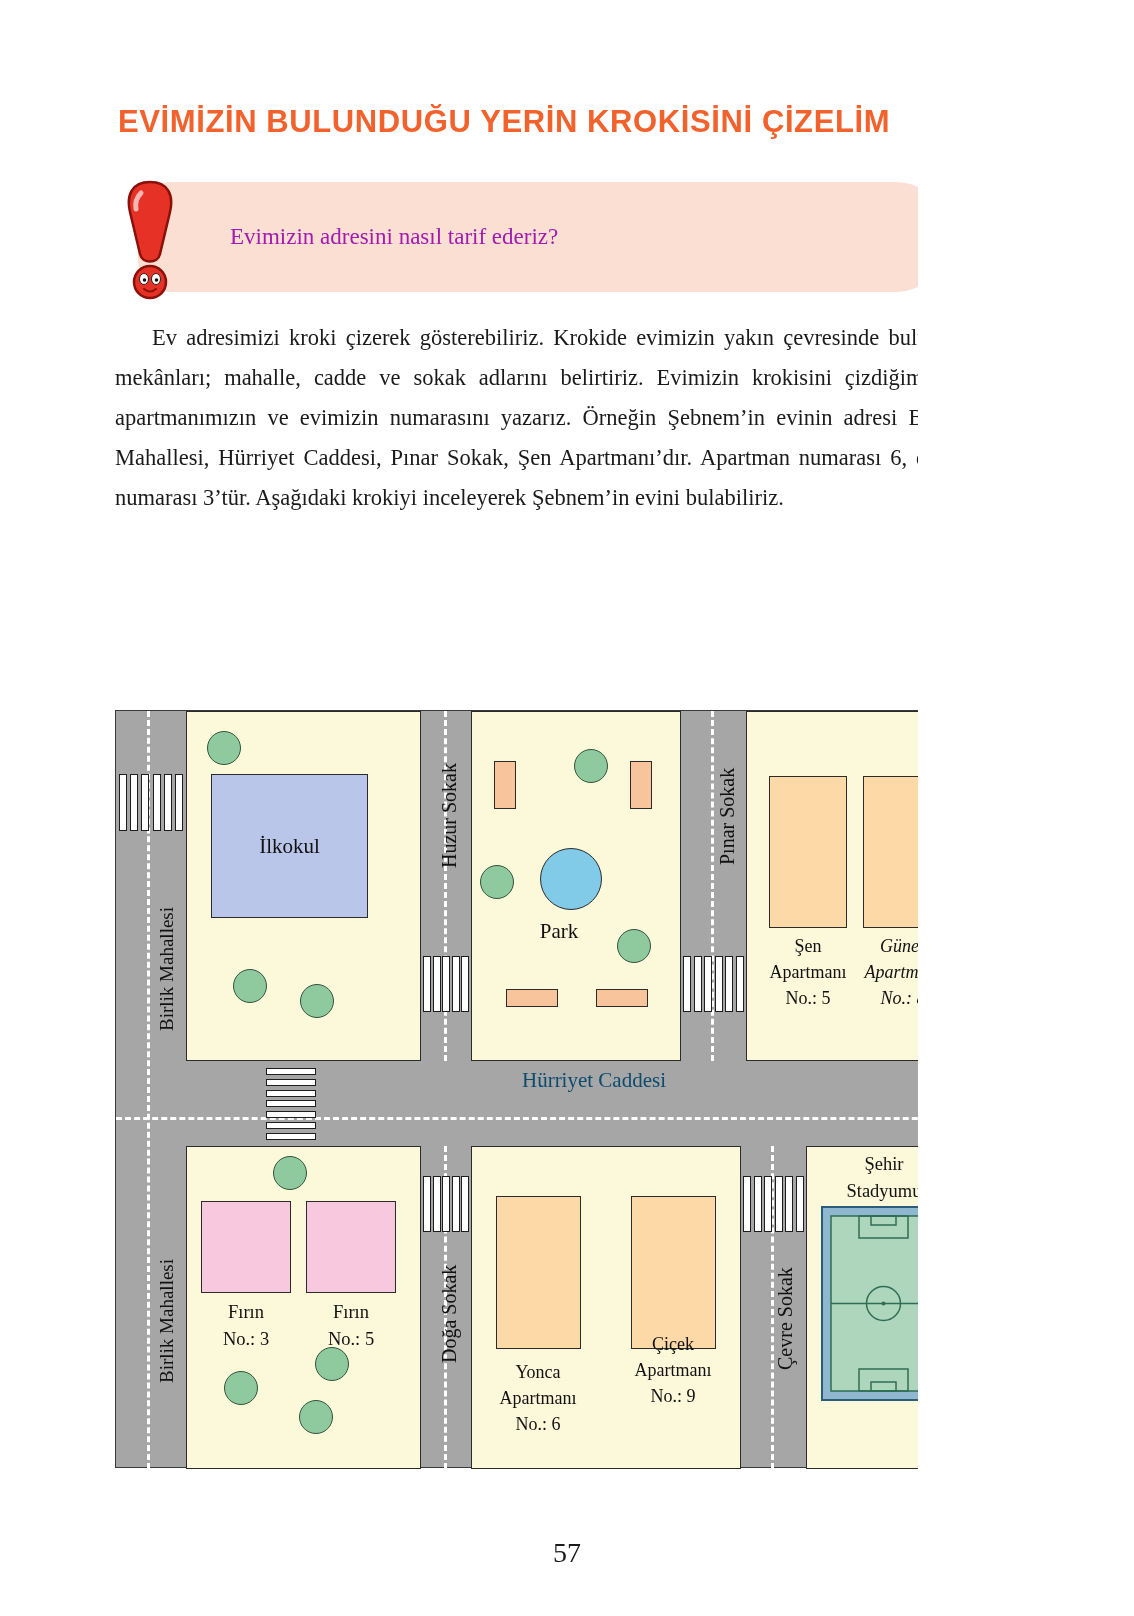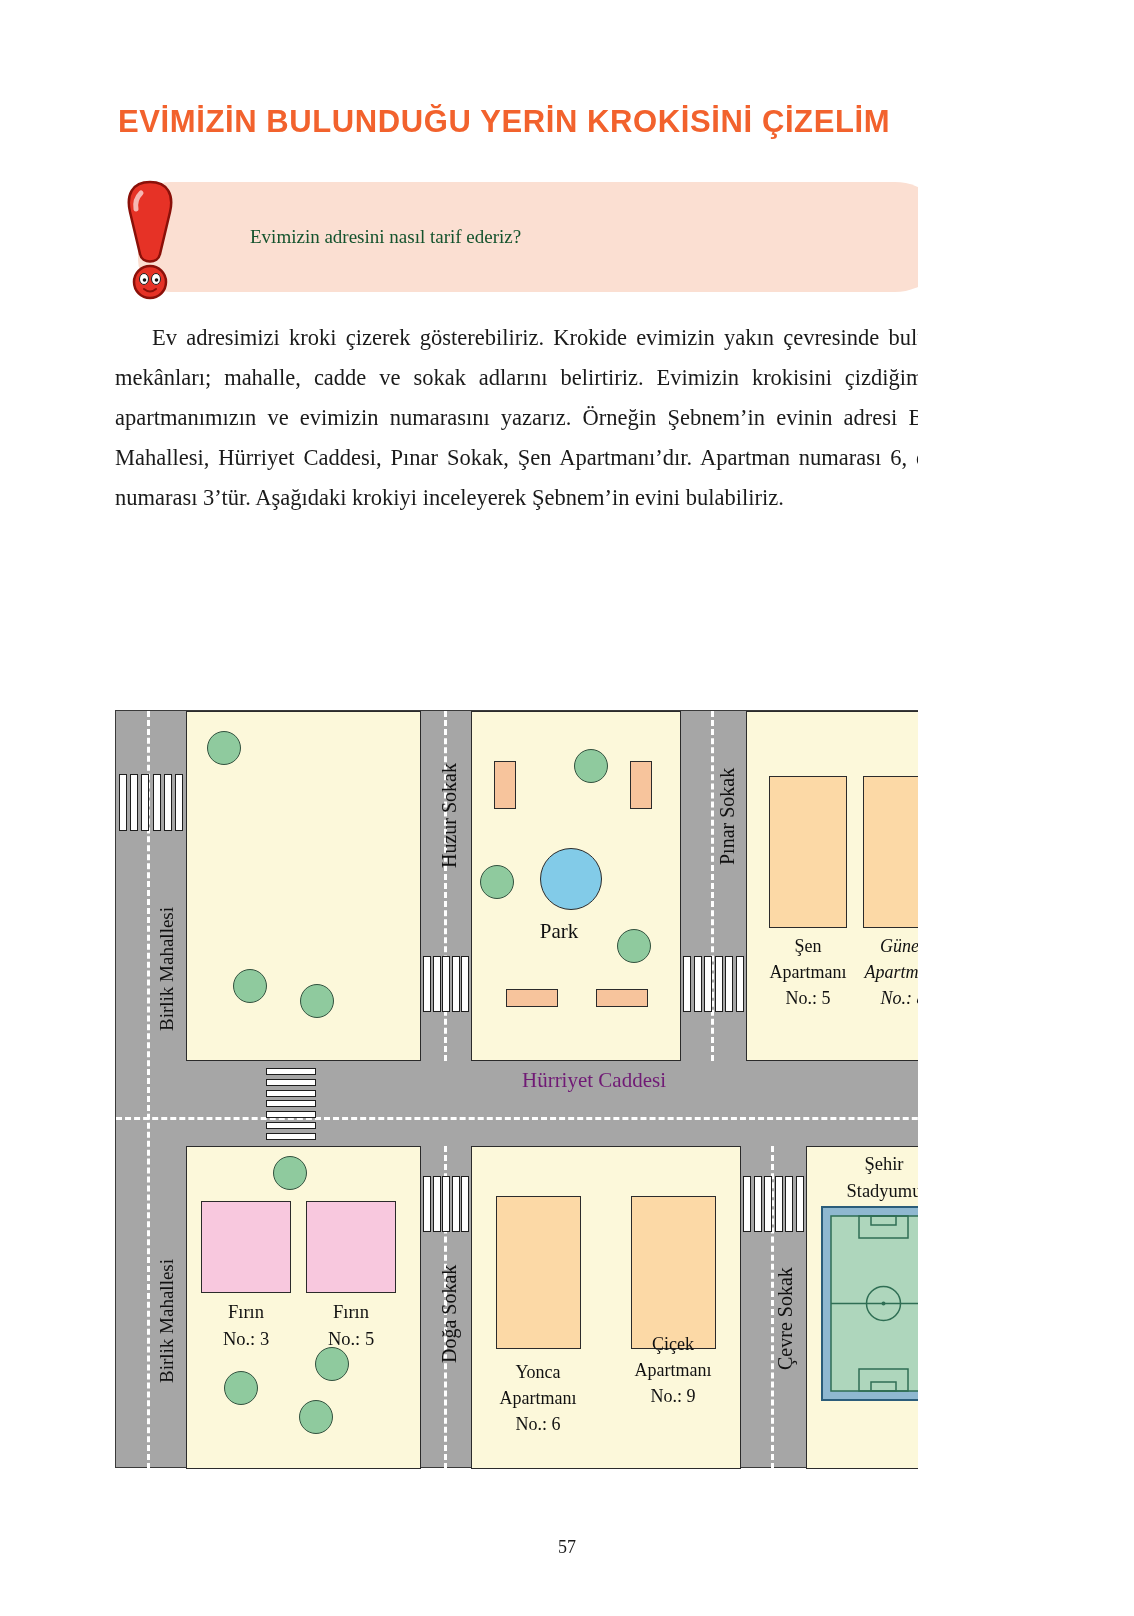--- a/index.html
+++ b/index.html
@@ -7,21 +7,21 @@
   body { font-family:"Liberation Serif", serif; color:#1a1a1a; }
   .page { position:relative; width:918px; height:1616px; background:#ffffff; overflow:hidden; }
 
   .title { position:absolute; left:118px; top:104px; width:870px; margin:0;
            font-family:"Liberation Sans", sans-serif; font-weight:800;
            font-size:31px; letter-spacing:0.6px; color:#f2622d; }
 
   .callout { position:absolute; left:138px; top:182px; width:812px; height:110px;
              background:#fbdfd2; border-radius:34px 58px 58px 34px;
              display:flex; align-items:center; padding-left:92px; }
-  .callout-text { font-size:19px; color:#14532d;margin-left:20px; }
+  .callout-text { font-size:23px; color:#a21caf; }
 
   .mascot { position:absolute; left:110px; top:176px; width:80px; height:130px; }
 
   .bodytext { position:absolute; left:115px; top:318px; width:846px;
               font-size:22.5px; line-height:1.78; text-align:justify; }
   .bodytext p { margin:0 0 11px 0; text-indent:37px; }
 
   .map { position:absolute; left:115px; top:710px; width:847px; height:758px;
          background:#a6a6a6; border:1.5px solid #3a3a3a; }
   .block { position:absolute; background:#fcf8da; border:1.6px solid #2b2b2b; }
@@ -31,36 +31,36 @@
   .cw { position:absolute; display:flex; }
   .cw.row { flex-direction:row; justify-content:space-between; }
   .cw.col { flex-direction:column; justify-content:space-between; }
   .stripe { display:block; background:#ffffff; border:1.2px solid #1e1e1e; }
   .cw.row .stripe { width:8px; height:100%; }
   .cw.col .stripe { height:7px; width:100%; }
 
   .vtext { position:absolute; writing-mode:vertical-rl; transform:rotate(180deg);
            text-align:center; font-size:20px; line-height:1; width:24px;
            white-space:nowrap; color:#111111; }
-  .street-h { position:absolute; font-size:21px; color:#701a75; text-align:center; }
+  .street-h { position:absolute; font-size:21px; color:#0c4a6e; text-align:center; }
 
   .bldg { position:absolute; border:1.5px solid #2b2b2b; display:flex;
           align-items:center; justify-content:center; }
   .bldg span { font-size:21px; color:#111111; }
   .mlabel { position:absolute; white-space:pre-line; text-align:center;
             font-size:18px; line-height:1.45; color:#111111; }
   .tree { position:absolute; width:34px; height:34px; border-radius:50%;
           background:#8fca9e; border:1.6px solid #33523f; }
   .bench { position:absolute; background:#f7c49c; border:1.2px solid #2b2b2b; }
   .pond { position:absolute; width:62px; height:62px; border-radius:50%;
           background:#82cbe8; border:1.4px solid #2b2b2b; }
   .park-label { position:absolute; font-size:21px; color:#111111; text-align:center; }
   .stadium-svg { position:absolute; left:705px; top:495px; }
   .pagenum { position:absolute; left:0; top:1537px; width:1134px;
-             text-align:center; font-size:18px; color:#1a1a1a; }
+             text-align:center; font-size:28px; color:#1a1a1a; }
 </style>
 </head>
 <body>
 
 <div class="page">
 
   <h1 class="title">EVİMİZİN BULUNDUĞU YERİN KROKİSİNİ ÇİZELİM</h1>
 
   <div class="callout">
     <div class="callout-text">Evimizin adresini nasıl tarif ederiz?</div>
@@ -146,20 +146,23 @@
     </div>
 
     <div class="vtext" style="left:41px;top:178px;height:160px;font-size:19px;">Birlik Mahallesi</div>
     <div class="vtext" style="left:41px;top:522px;height:175px;font-size:19px;">Birlik Mahallesi</div>
     <div class="vtext" style="left:323px;top:20px;height:170px;">Huzur Sokak</div>
     <div class="vtext" style="left:601px;top:20px;height:170px;">Pınar Sokak</div>
     <div class="vtext" style="left:323px;top:545px;height:115px;">Doğa Sokak</div>
     <div class="vtext" style="left:659px;top:545px;height:125px;">Çevre Sokak</div>
     <div class="street-h" style="left:353px;top:357px;width:250px;">Hürriyet Caddesi</div>
 
+    <div class="bldg" style="left:95px;top:63px;width:157px;height:144px;background:#b9c6ea;">
+      <span>İlkokul</span>
+    </div>
 
     <div class="bldg" style="left:653px;top:65px;width:78px;height:152px;background:#fcd9a6;"></div>
     <div class="bldg" style="left:747px;top:65px;width:78px;height:152px;background:#fcd9a6;"></div>
     <div class="mlabel" style="left:632px;top:222px;width:120px;">Şen
 Apartmanı
 No.: 5</div>
     <div class="mlabel" style="left:727px;top:222px;width:120px;font-style:italic;">Güneş
 Apartmanı
 No.: 8</div>
 

